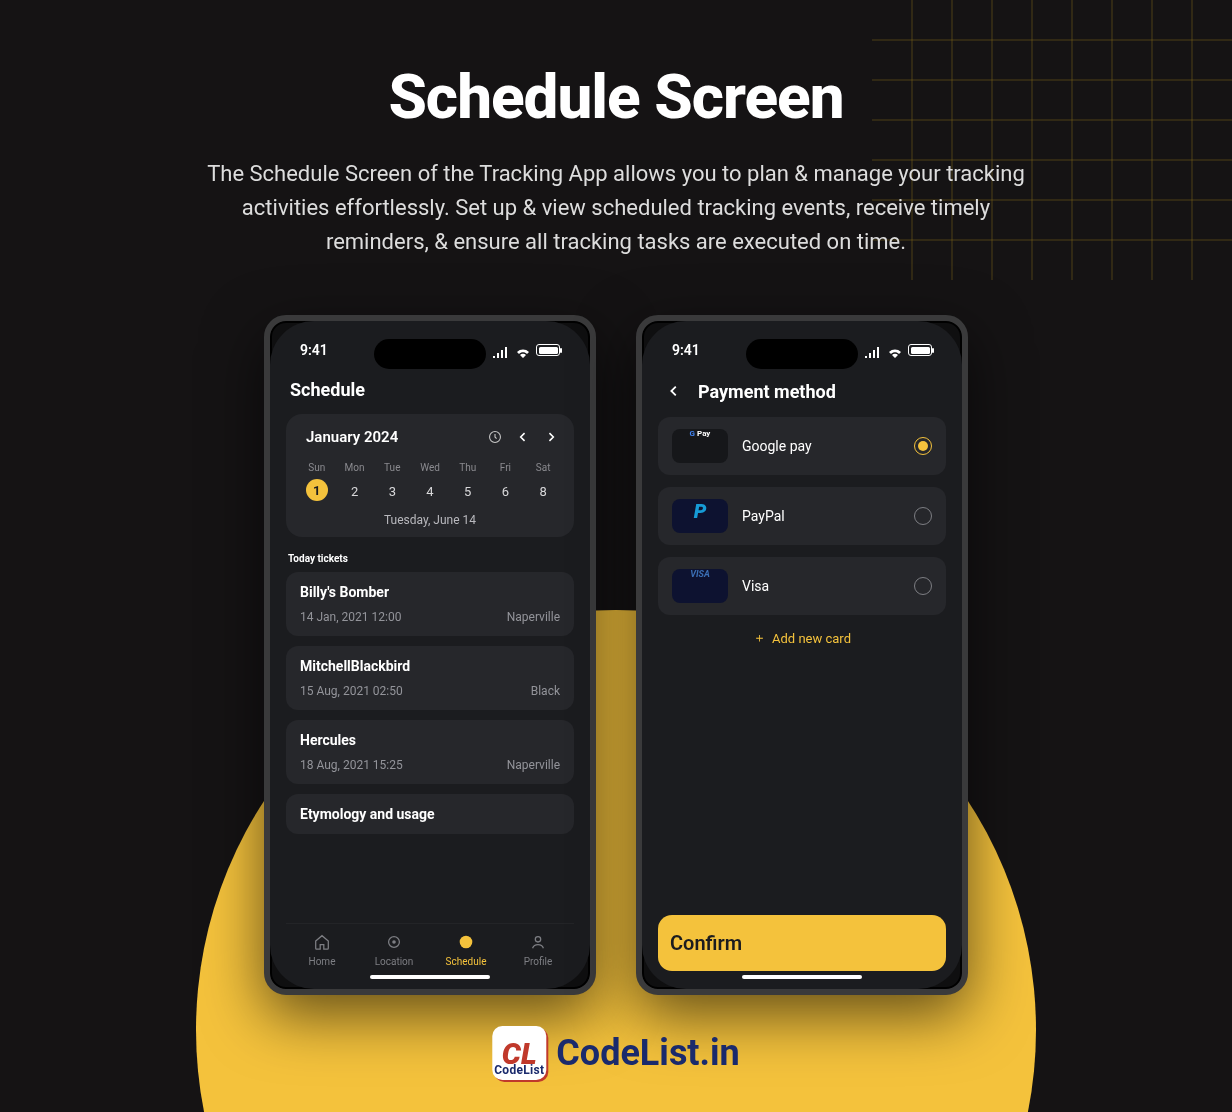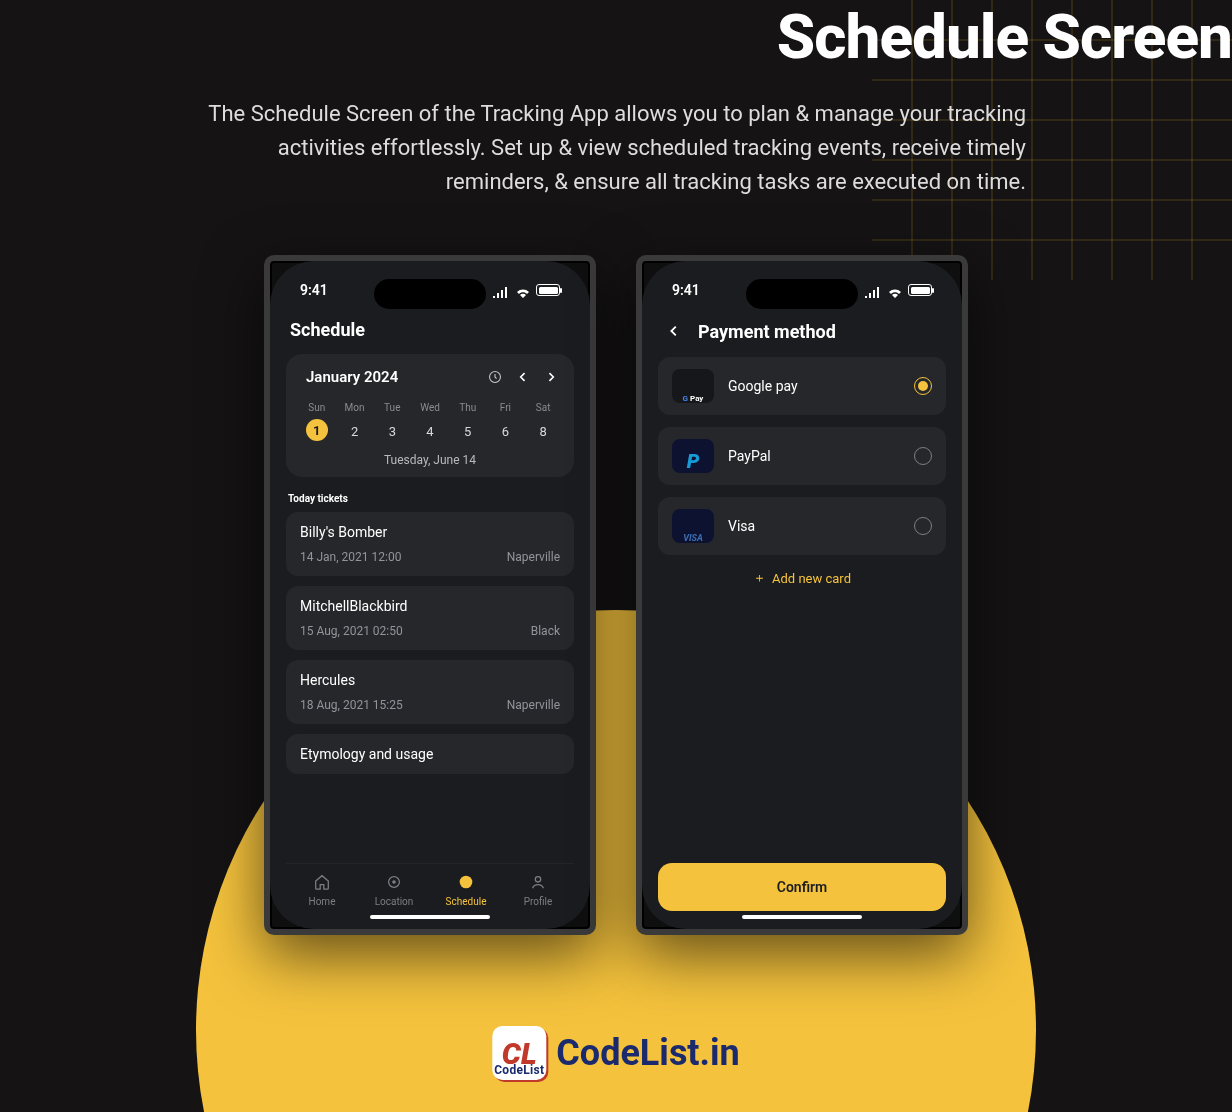--- a/index.html
+++ b/index.html
@@ -29,21 +29,22 @@
     transform: translateX(-50%);
     width: 840px;
     height: 840px;
     background: #f4c23c;
     border-radius: 50%;
     z-index: 0;
   }
 
   .hero {
     position: relative;
-    text-align: right;
+    text-align: center;
+    padding-top: 60px;
     z-index: 2;
   }
   .hero-title {
     font-size: 62px;
     font-weight: 800;
     letter-spacing: -1px;
   }
   .hero-desc {
     margin: 24px auto 12px;
     max-width: 820px;
@@ -59,21 +60,21 @@
     justify-content: center;
     gap: 40px;
     margin-top: 56px;
     z-index: 2;
   }
 
   
   .phone {
     width: 332px;
     height: 680px;
-    border-radius: 10px;
+    border-radius: 22px;
     background: #0f0f10;
     border: 6px solid #3a3a3b;
     box-shadow: 0 0 0 2px #000 inset, 0 20px 60px rgba(0,0,0,.6);
     position: relative;
     overflow: hidden;
   }
   .phone .notch {
     position: absolute;
     top: 18px; left: 50%;
     transform: translateX(-50%);
@@ -148,21 +149,21 @@
     margin: 16px 2px 8px;
     font-size: 10px;
     font-weight: 700;
   }
   .tickets { display:flex; flex-direction:column; gap:10px; overflow:auto; flex:1;}
   .ticket {
     background:#26272b;
     border-radius:12px;
     padding: 12px 14px;
   }
-  .ticket .t-name { font-size:14px; font-weight:400; }
+  .ticket .t-name { font-size:14px; font-weight:700; }
   .ticket .t-row2 { display:flex; justify-content:space-between; margin-top:10px; font-size:12px; color:#93949a;}
 
   .tabbar {
     border-top:1px solid rgba(255,255,255,.04);
     display:grid; grid-template-columns:repeat(4,1fr);
     padding: 8px 0 4px;
     margin-top:6px;
   }
   .tab { display:flex; flex-direction:column; align-items:center; gap:4px; font-size:10px; color:#7d7e83;}
   .tab.active { color:#f4c23c; }
@@ -171,39 +172,39 @@
 
   
   .pay-list { display:flex; flex-direction:column; gap:12px; }
   .pay-item {
     background:#26272b;
     border-radius:12px;
     padding:12px 14px;
     display:flex; align-items:center; gap:14px;
   }
   .pay-logo {
-    width:42px; height:34px; border-radius:8px;
+    width:56px; height:34px; border-radius:8px;
     background:#16171a;
-    display:flex; align-items:flex-end; justify-content:center;
+    display:flex; align-items:flex-start; justify-content:center;
     font-size:9px; font-weight:700;
   }
   .pay-name { flex:1; font-size:14px; }
   .radio {
     width:18px;height:18px;border-radius:50%;
     border:1.5px solid #7d7e83;
     display:flex;align-items:center;justify-content:center;
   }
   .radio.selected { border-color:#f4c23c; }
   .radio.selected::after{content:"";width:10px;height:10px;background:#f4c23c;border-radius:50%;}
   .add-card { text-align:center; color:#f4c23c; font-size:13px; margin-top:14px; display:flex; align-items:center; justify-content:center; gap:6px;}
 
   .confirm-btn {
     background:#f4c23c; color:#1b1c1f;
-    border-radius:14px; text-align:center;
-    font-size:14px; font-weight:600;
+    border-radius:14px; 
+    font-size:20px; font-weight:600;
     padding:16px 12px;
     margin-top:auto;
   }
 
   
   .footer-logo {
     position:absolute;
     left:50%;
     transform: translateX(-50%);
     bottom: 32px;

